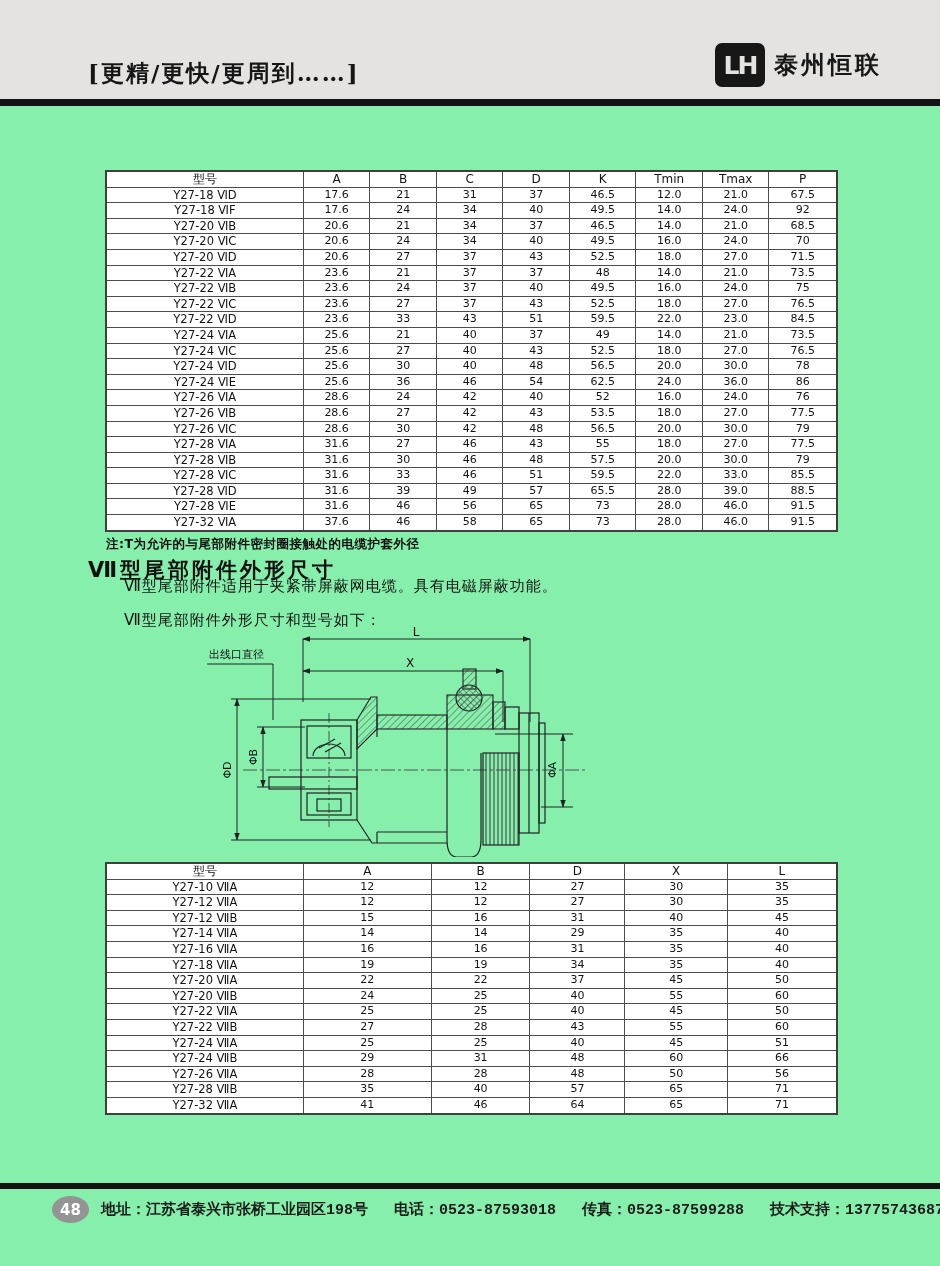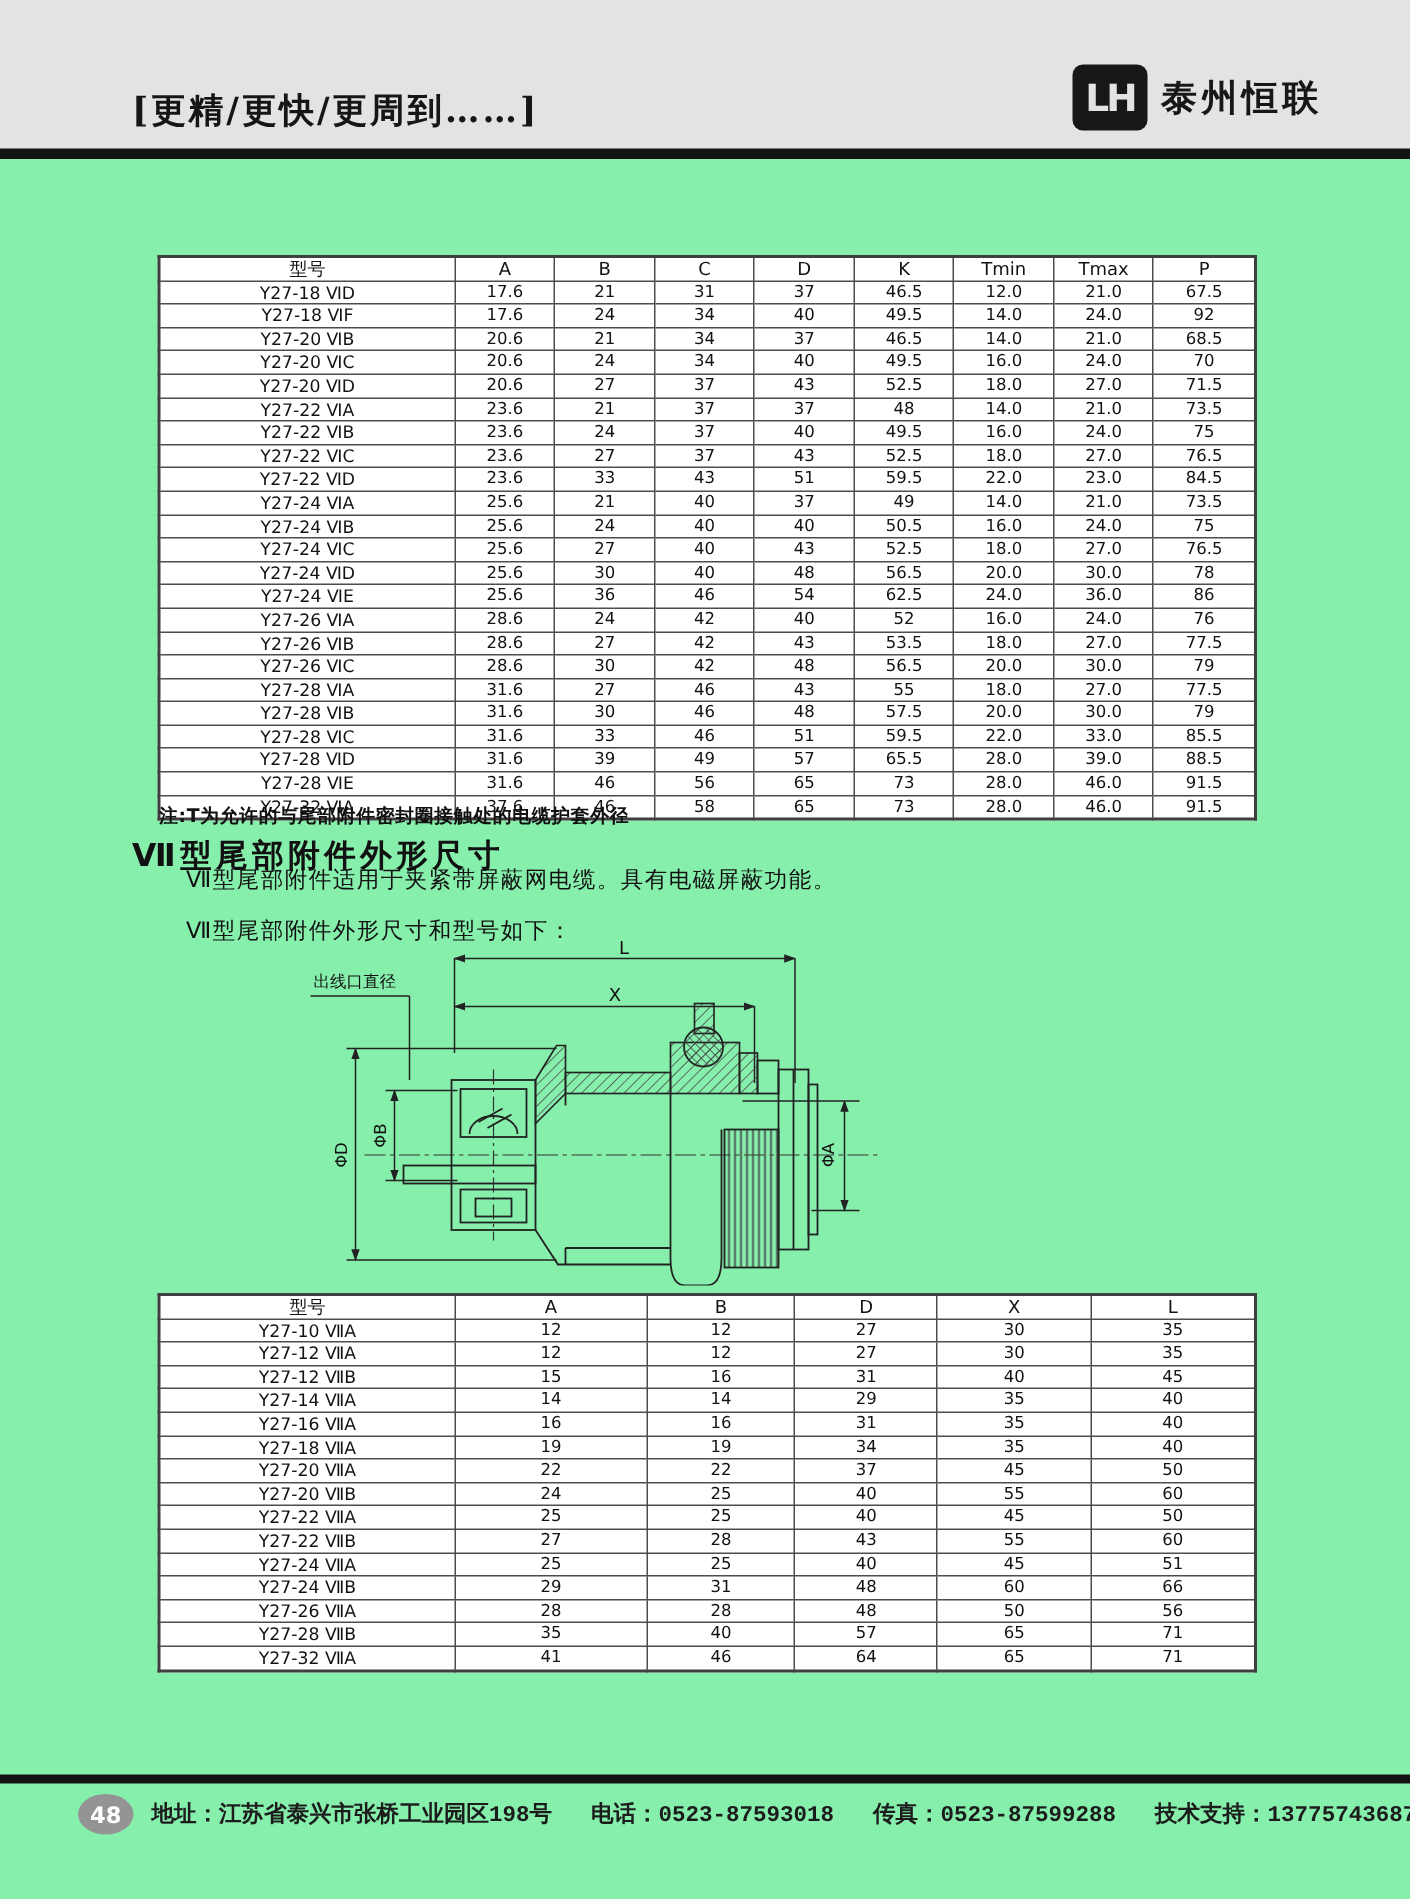--- a/index.html
+++ b/index.html
@@ -187,31 +187,20 @@
           <tr>
             <td>Y27-24 ⅥA</td>
             <td>25.6</td>
             <td>21</td>
             <td>40</td>
             <td>37</td>
             <td>49</td>
             <td>14.0</td>
             <td>21.0</td>
             <td>73.5</td>
-          </tr>
-          <tr>
-            <td>Y27-24 ⅥB</td>
-            <td>25.6</td>
-            <td>24</td>
-            <td>40</td>
-            <td>40</td>
-            <td>50.5</td>
-            <td>16.0</td>
-            <td>24.0</td>
-            <td>75</td>
           </tr>
           <tr>
             <td>Y27-24 ⅥC</td>
             <td>25.6</td>
             <td>27</td>
             <td>40</td>
             <td>43</td>
             <td>52.5</td>
             <td>18.0</td>
             <td>27.0</td>

